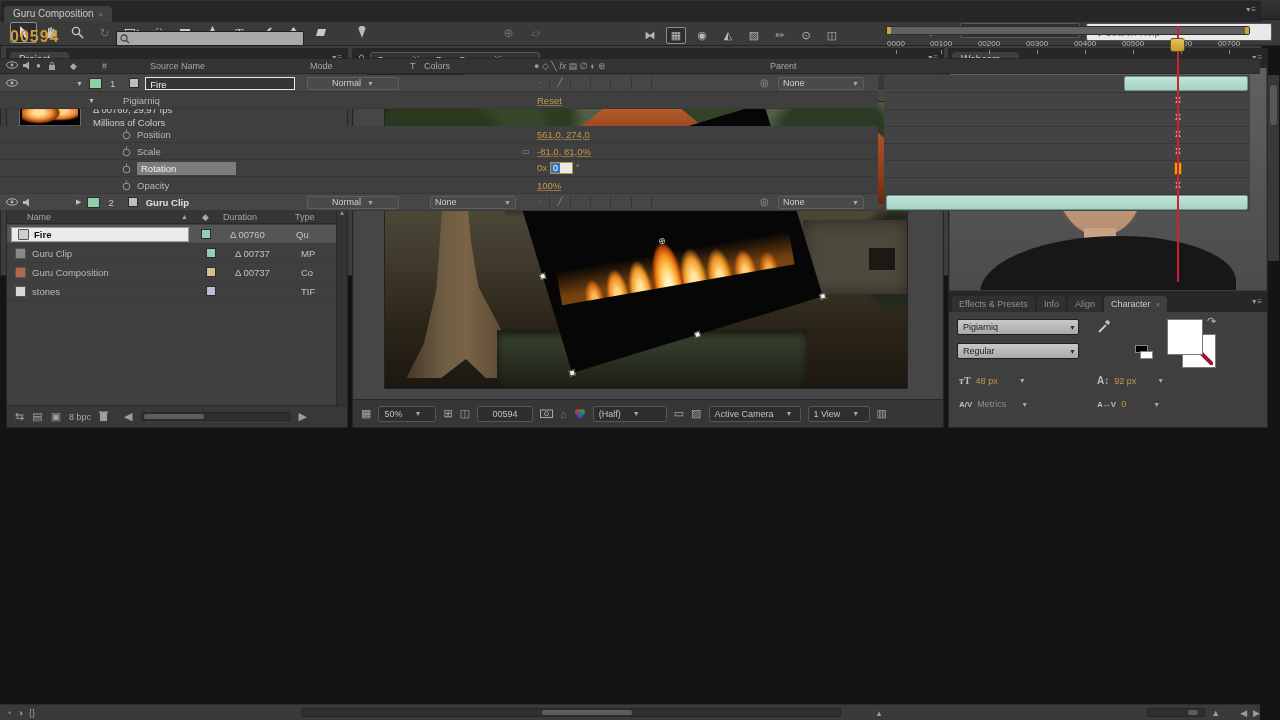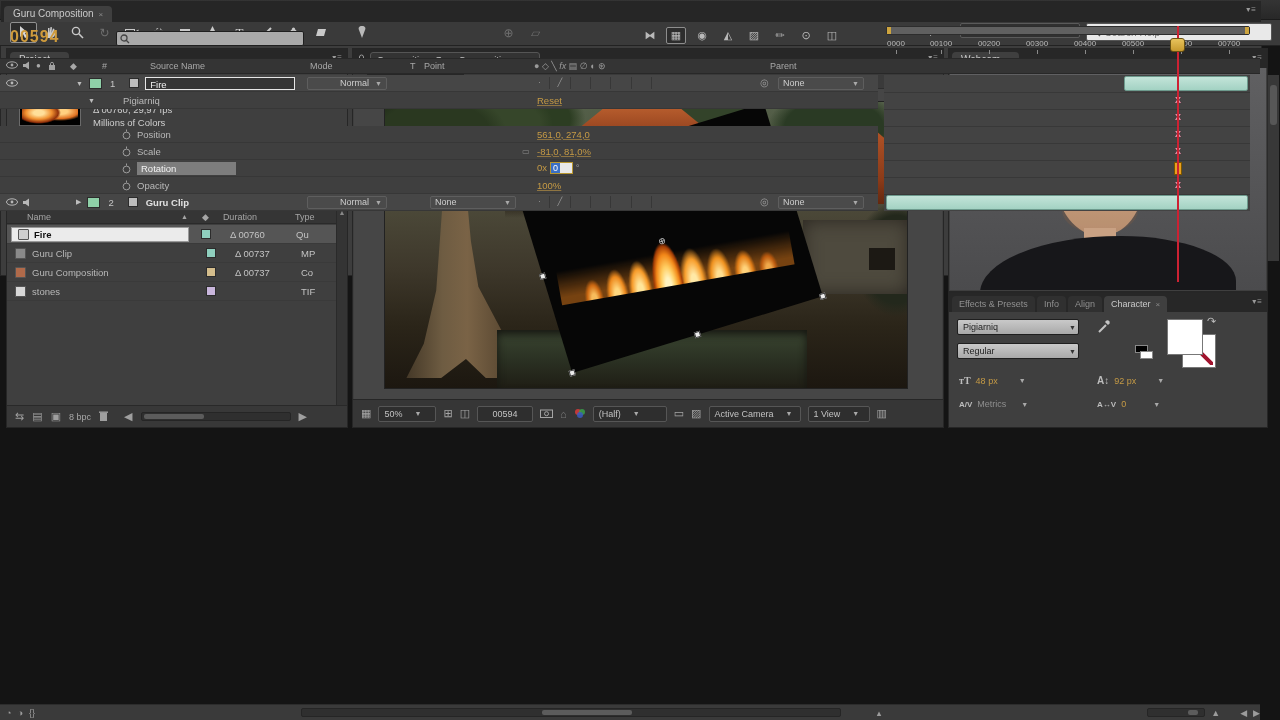--- a/index.html
+++ b/index.html
@@ -171,22 +171,22 @@
 #workarea{position:absolute;left:2px;top:4px;width:364px;height:9px;background:#606060;border:1px solid #2d2d2d;border-radius:2px}
 #workarea .cap{position:absolute;top:0;width:4px;height:7px;background:#cda43e}
 .rlabel{position:absolute;top:17px;font-size:8px;color:#b9b9b9;transform:translateX(-50%)}
 .rtick{position:absolute;top:28px;width:1px;height:4px;background:#8a8a8a}
 #tl-header{position:absolute;left:0;top:58px;width:1260px;height:16px;background:#343434;border-top:1px solid #282828;
   border-bottom:1px solid #282828;font-size:9px;color:#a8a8a8}
 #tl-header span,#tl-header svg{position:absolute;top:2px}
 .trow{position:absolute;left:0;width:878px;height:17px;display:flex;align-items:center;font-size:9.5px;color:#c6c6c6;
   border-bottom:1px solid #373737;background:#464646}
 .trow.prop{background:#3f3f3f;color:#b9b9b9}
-.mode-dd{position:absolute;left:307px;width:80px;height:13px;background:#4a4a4a;border:1px solid #5e5e5e;border-radius:2px;
-  font-size:9px;color:#cecece;display:flex;align-items:center;justify-content:flex-end;padding:0 4px}
+.mode-dd{position:absolute;left:307px;width:92px;height:13px;background:#4a4a4a;border:1px solid #5e5e5e;border-radius:2px;
+  font-size:9px;color:#cecece;display:flex;align-items:center;justify-content:center;padding:0 4px}
 .trk-dd{position:absolute;left:430px;width:86px;height:13px;background:#4a4a4a;border:1px solid #5e5e5e;border-radius:2px;
   font-size:9px;color:#cecece;display:flex;align-items:center;justify-content:space-between;padding:0 4px}
 .parent-dd{position:absolute;left:778px;width:86px;height:13px;background:#4a4a4a;border:1px solid #5e5e5e;border-radius:2px;
   font-size:9px;color:#cecece;display:flex;align-items:center;justify-content:space-between;padding:0 4px}
 .pick{position:absolute;left:760px;color:#9d9d9d;font-size:10px;top:2px}
 .sw-cells{position:absolute;left:530px;top:2px;width:122px;height:12px;display:flex}
 .sw-cells i{flex:1;border-right:1px solid #373737;font-style:normal;font-size:8px;color:#9a9a9a;text-align:center;line-height:12px}
 .val{position:absolute;left:537px;color:#c59a45;font-size:9.5px;text-decoration:underline;text-decoration-color:rgba(197,154,69,.6)}
 .kfX{position:absolute;transform:translate(-50%,-50%);font-size:9px;font-weight:bold;color:#e3a0b4;text-shadow:0 0 1px #7a2238}
 #tl-right{position:absolute;left:884px;top:75px;width:366px;height:136px;background:#434343}
@@ -598,21 +598,21 @@
       <span style="left:36px;font-size:8px">●</span>
       <svg style="left:48px" width="8" height="10">
           <rect x="1" y="4" width="6" height="5" fill="#a0a0a0"></rect>
           <path d="M2.5 4 V2.8 a1.5 1.5 0 0 1 3 0 V4" fill="none" stroke="#a0a0a0"></path>
         </svg>
       <span style="left:70px">◆</span>
       <span style="left:102px">#</span>
       <span style="left:150px">Source Name</span>
       <span style="left:310px">Mode</span>
       <span style="left:410px">T</span>
-      <span style="left:424px">Point</span>
+      <span style="left:424px">Colors</span>
       <span style="left:534px;color:#9a9a9a">● ◇ ╲ <i style="font-style:italic">fx</i> ▤ ∅ ◐ ⊛</span>
       <span style="left:770px">Parent</span>
     </div>
 
     <div class="trow" style="top:75px">
       <svg style="margin-left:6px" width="12" height="8">
           <ellipse cx="6" cy="4" rx="5.5" ry="3.2" fill="none" stroke="#b8b8b8"></ellipse>
           <circle cx="6" cy="4" r="1.4" fill="#b8b8b8"></circle>
         </svg>
       <span style="margin-left:58px;font-size:7px;color:#bdbdbd">▼</span>

